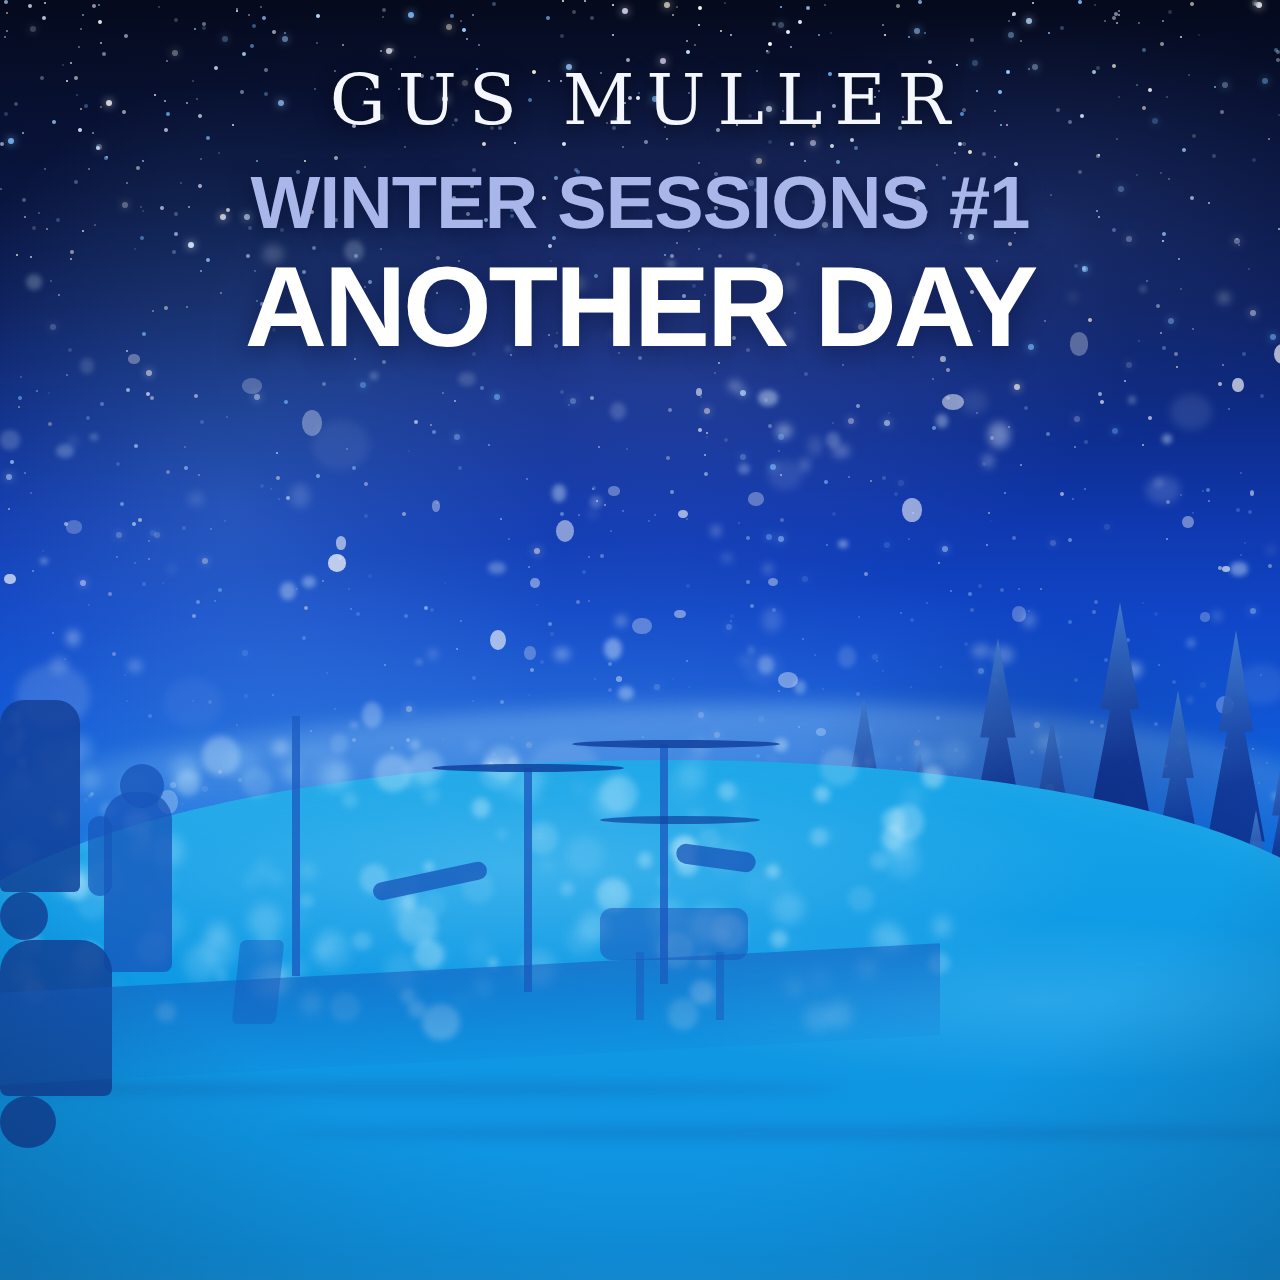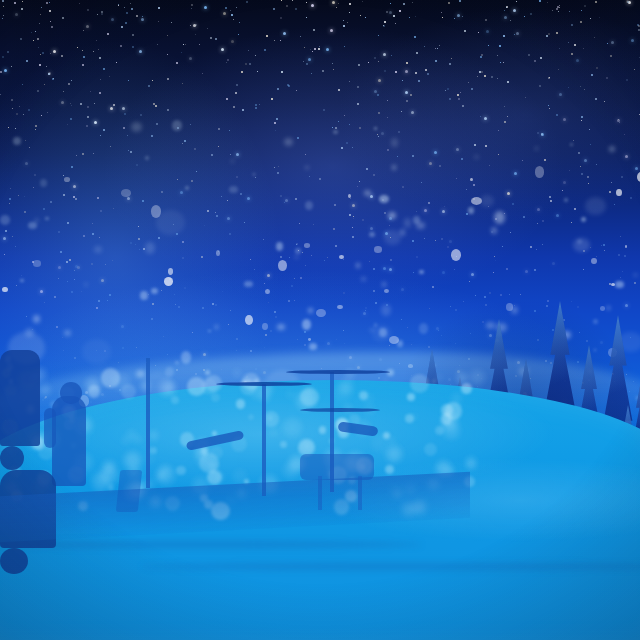--- a/index.html
+++ b/index.html
@@ -1609,14 +1609,19 @@
       <div class="silho" style="left:338px;top:74px;width:40px;height:10px;border-radius:6px;transform:rotate(8deg);"></div>
       <div class="silho" style="left:300px;top:104px;width:74px;height:26px;border-radius:6px;opacity:.55"></div>
       <div class="stand" style="left:318px;top:126px;width:4px;height:34px;opacity:.6"></div>
       <div class="stand" style="left:358px;top:126px;width:4px;height:34px;opacity:.6"></div>
       <div class="silho" style="left:118px;top:120px;width:22px;height:42px;border-radius:3px;opacity:.45;transform:skewX(-6deg)"></div>
     <div class="stage-floor"></div>
   </div>
 
   <div class="layer vignette"></div>
 
+  <div class="text-block">
+    <div class="artist">GUS MULLER</div>
+    <div class="series">WINTER SESSIONS #1</div>
+    <div class="title">ANOTHER DAY</div>
+  </div>
 
 </div>
 
 </body></html>

